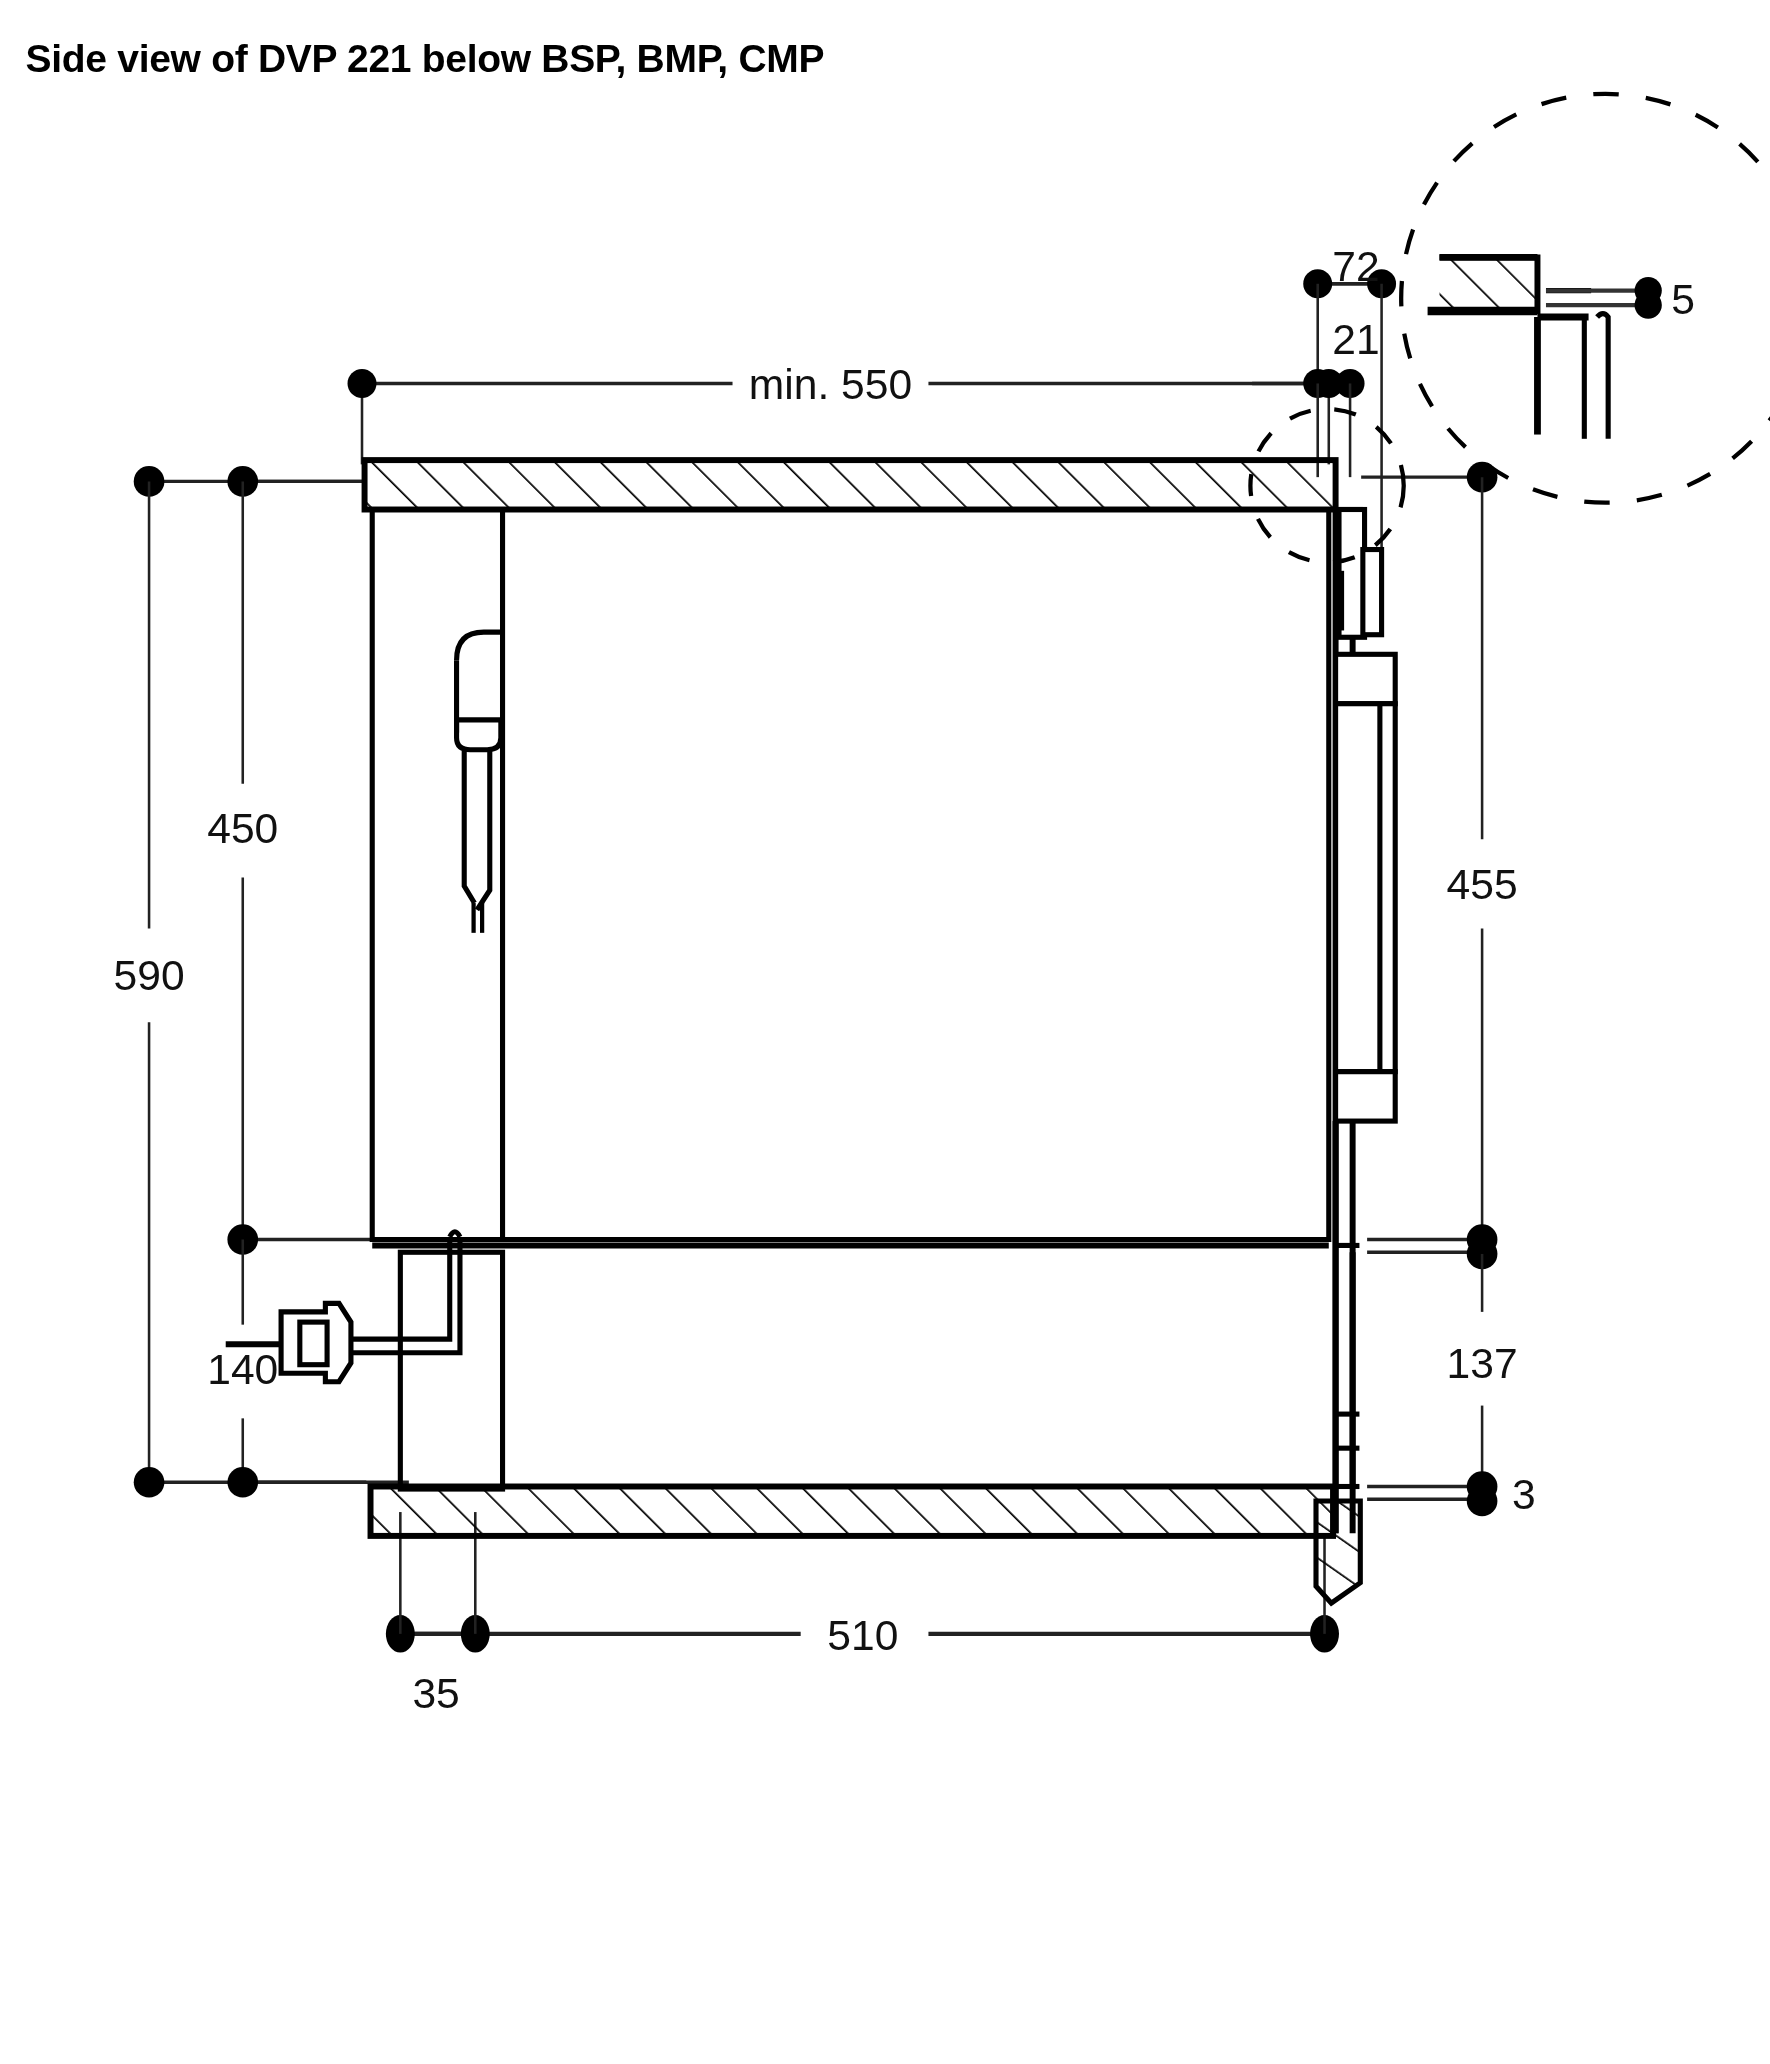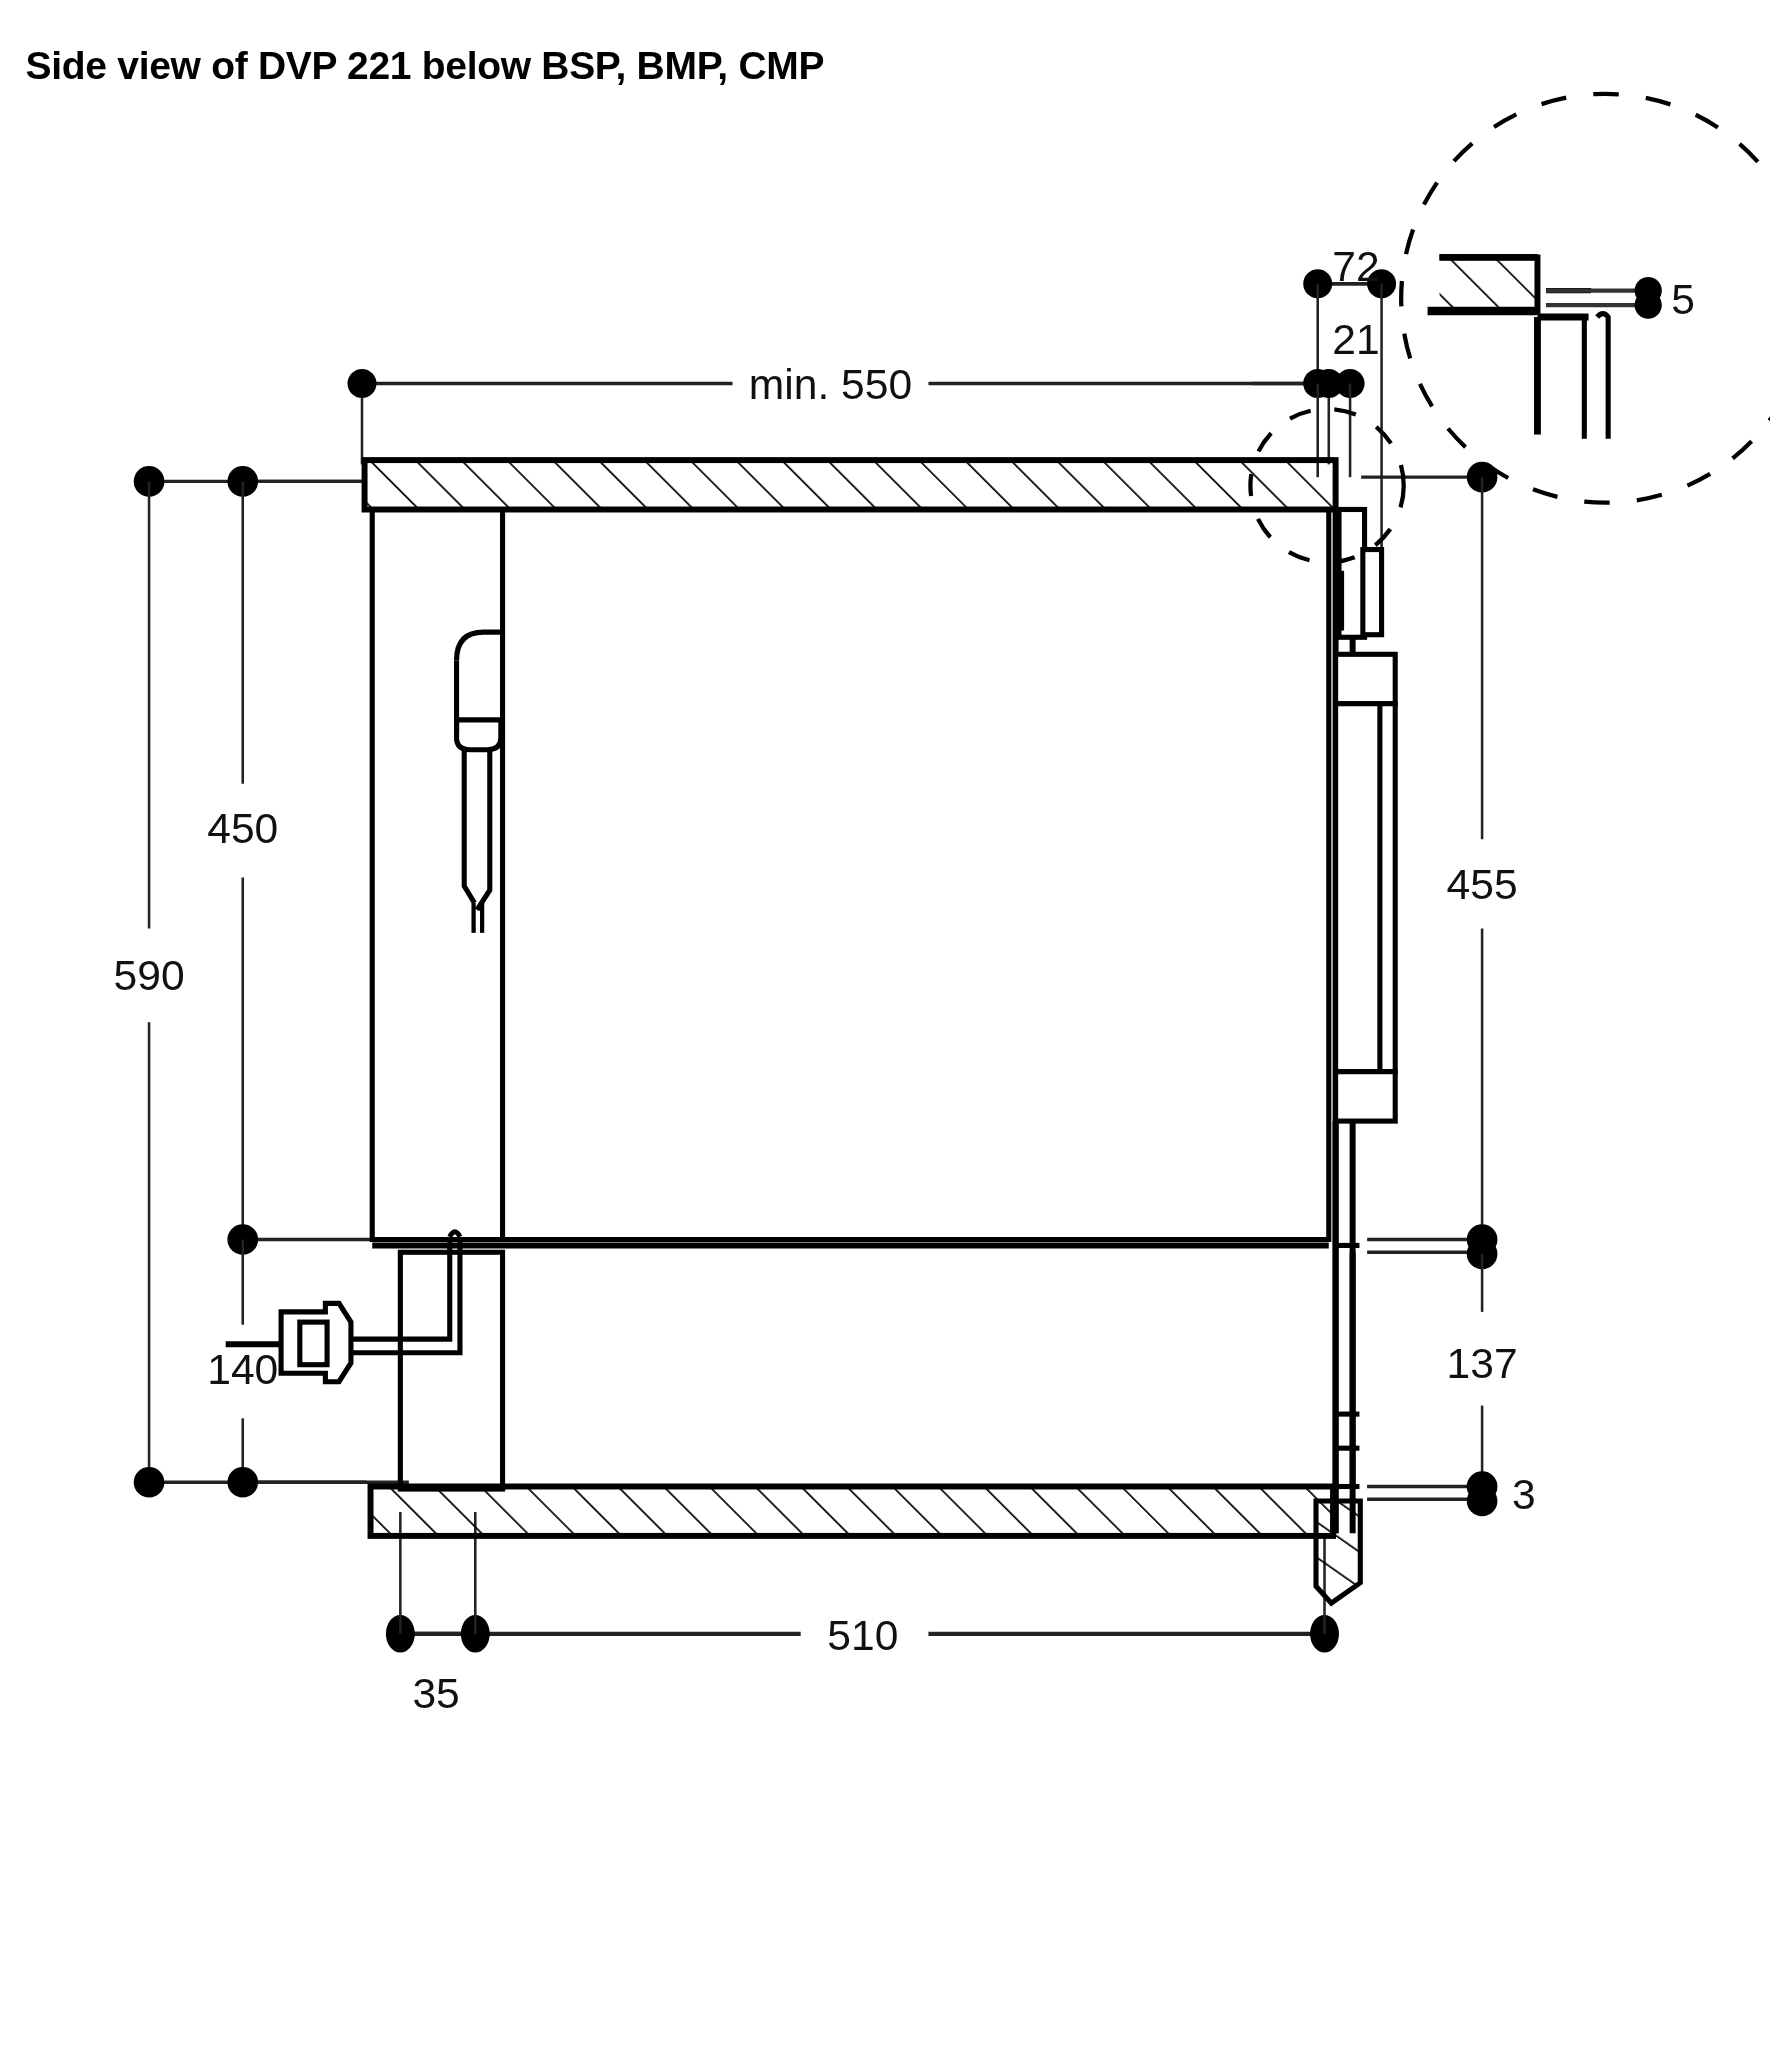--- a/index.html
+++ b/index.html
@@ -11,21 +11,21 @@
     width: 1770px;
     height: 2065px;
     font-family: "Liberation Sans", sans-serif;
     color: #000000;
     position: relative;
     overflow: hidden;
   }
   #page-title {
     position: absolute;
     left: 25.6px;
-    top: 44px;
+    top: 37px;
     font-size: 39px;
     font-weight: bold;
     letter-spacing: -0.3px;
     white-space: nowrap;
   }
   #drawing-wrap {
     position: absolute;
     left: 0;
     top: 0;
     width: 1770px;

